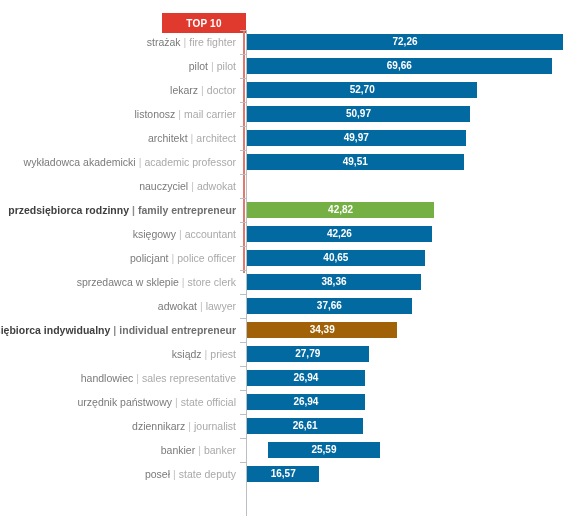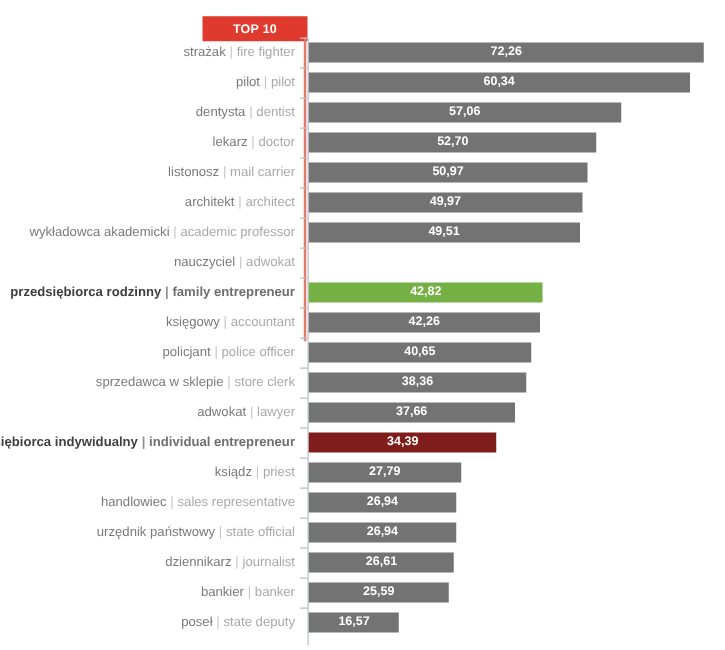--- a/index.html
+++ b/index.html
@@ -110,24 +110,24 @@
 
   .bar-wrap {
     position: absolute;
     left: 247px;
     top: 4px;
     height: 16px;
   }
   .bar {
     height: 16px;
     position: relative;
-    background: #737373;
+    background: #0369a1;
   }
   .bar.green  { background: #74b043; }
-  .bar.orange { background: #7f1d1d; }
+  .bar.orange { background: #a16207; }
 
   .bar-value {
     position: absolute;
     top: 0;
     left: 0;
     width: 100%;
     height: 16px;
     line-height: 16px;
     text-align: center;
     color: #ffffff;
@@ -155,30 +155,21 @@
           <div class="bar">
             <span class="bar-value">72,26</span>
           </div>
         </div>
       </div>
       <div class="row">
         <div class="tick"></div>
         <div class="row-label"><span class="pl">pilot</span><span class="sep">|</span><span class="en">pilot</span></div>
         <div class="bar-wrap" style="width: 304.646px;">
           <div class="bar">
-            <span class="bar-value">60,34</span>
-          </div>
-        </div>
-      </div>
-      <div class="row">
-        <div class="tick"></div>
-        <div class="row-label"><span class="pl">dentysta</span><span class="sep">|</span><span class="en">dentist</span></div>
-        <div class="bar-wrap" style="width: 249.542px;">
-          <div class="bar">
-            <span class="bar-value">57,06</span>
+            <span class="bar-value">69,66</span>
           </div>
         </div>
       </div>
       <div class="row">
         <div class="tick"></div>
         <div class="row-label"><span class="pl">lekarz</span><span class="sep">|</span><span class="en">doctor</span></div>
         <div class="bar-wrap" style="width: 230.475px;">
           <div class="bar">
             <span class="bar-value">52,70</span>
           </div>
@@ -301,21 +292,21 @@
         <div class="row-label"><span class="pl">dziennikarz</span><span class="sep">|</span><span class="en">journalist</span></div>
         <div class="bar-wrap" style="width: 116.374px;">
           <div class="bar">
             <span class="bar-value">26,61</span>
           </div>
         </div>
       </div>
       <div class="row">
         <div class="tick"></div>
         <div class="row-label"><span class="pl">bankier</span><span class="sep">|</span><span class="en">banker</span></div>
-        <div class="bar-wrap" style="width: 111.914px;">
+        <div class="bar-wrap" style="width: 111.914px; padding-left: 21px;">
           <div class="bar">
             <span class="bar-value">25,59</span>
           </div>
         </div>
       </div>
       <div class="row">
         <div class="tick"></div>
         <div class="row-label"><span class="pl">poseł</span><span class="sep">|</span><span class="en">state deputy</span></div>
         <div class="bar-wrap" style="width: 72.4661px;">
           <div class="bar">

